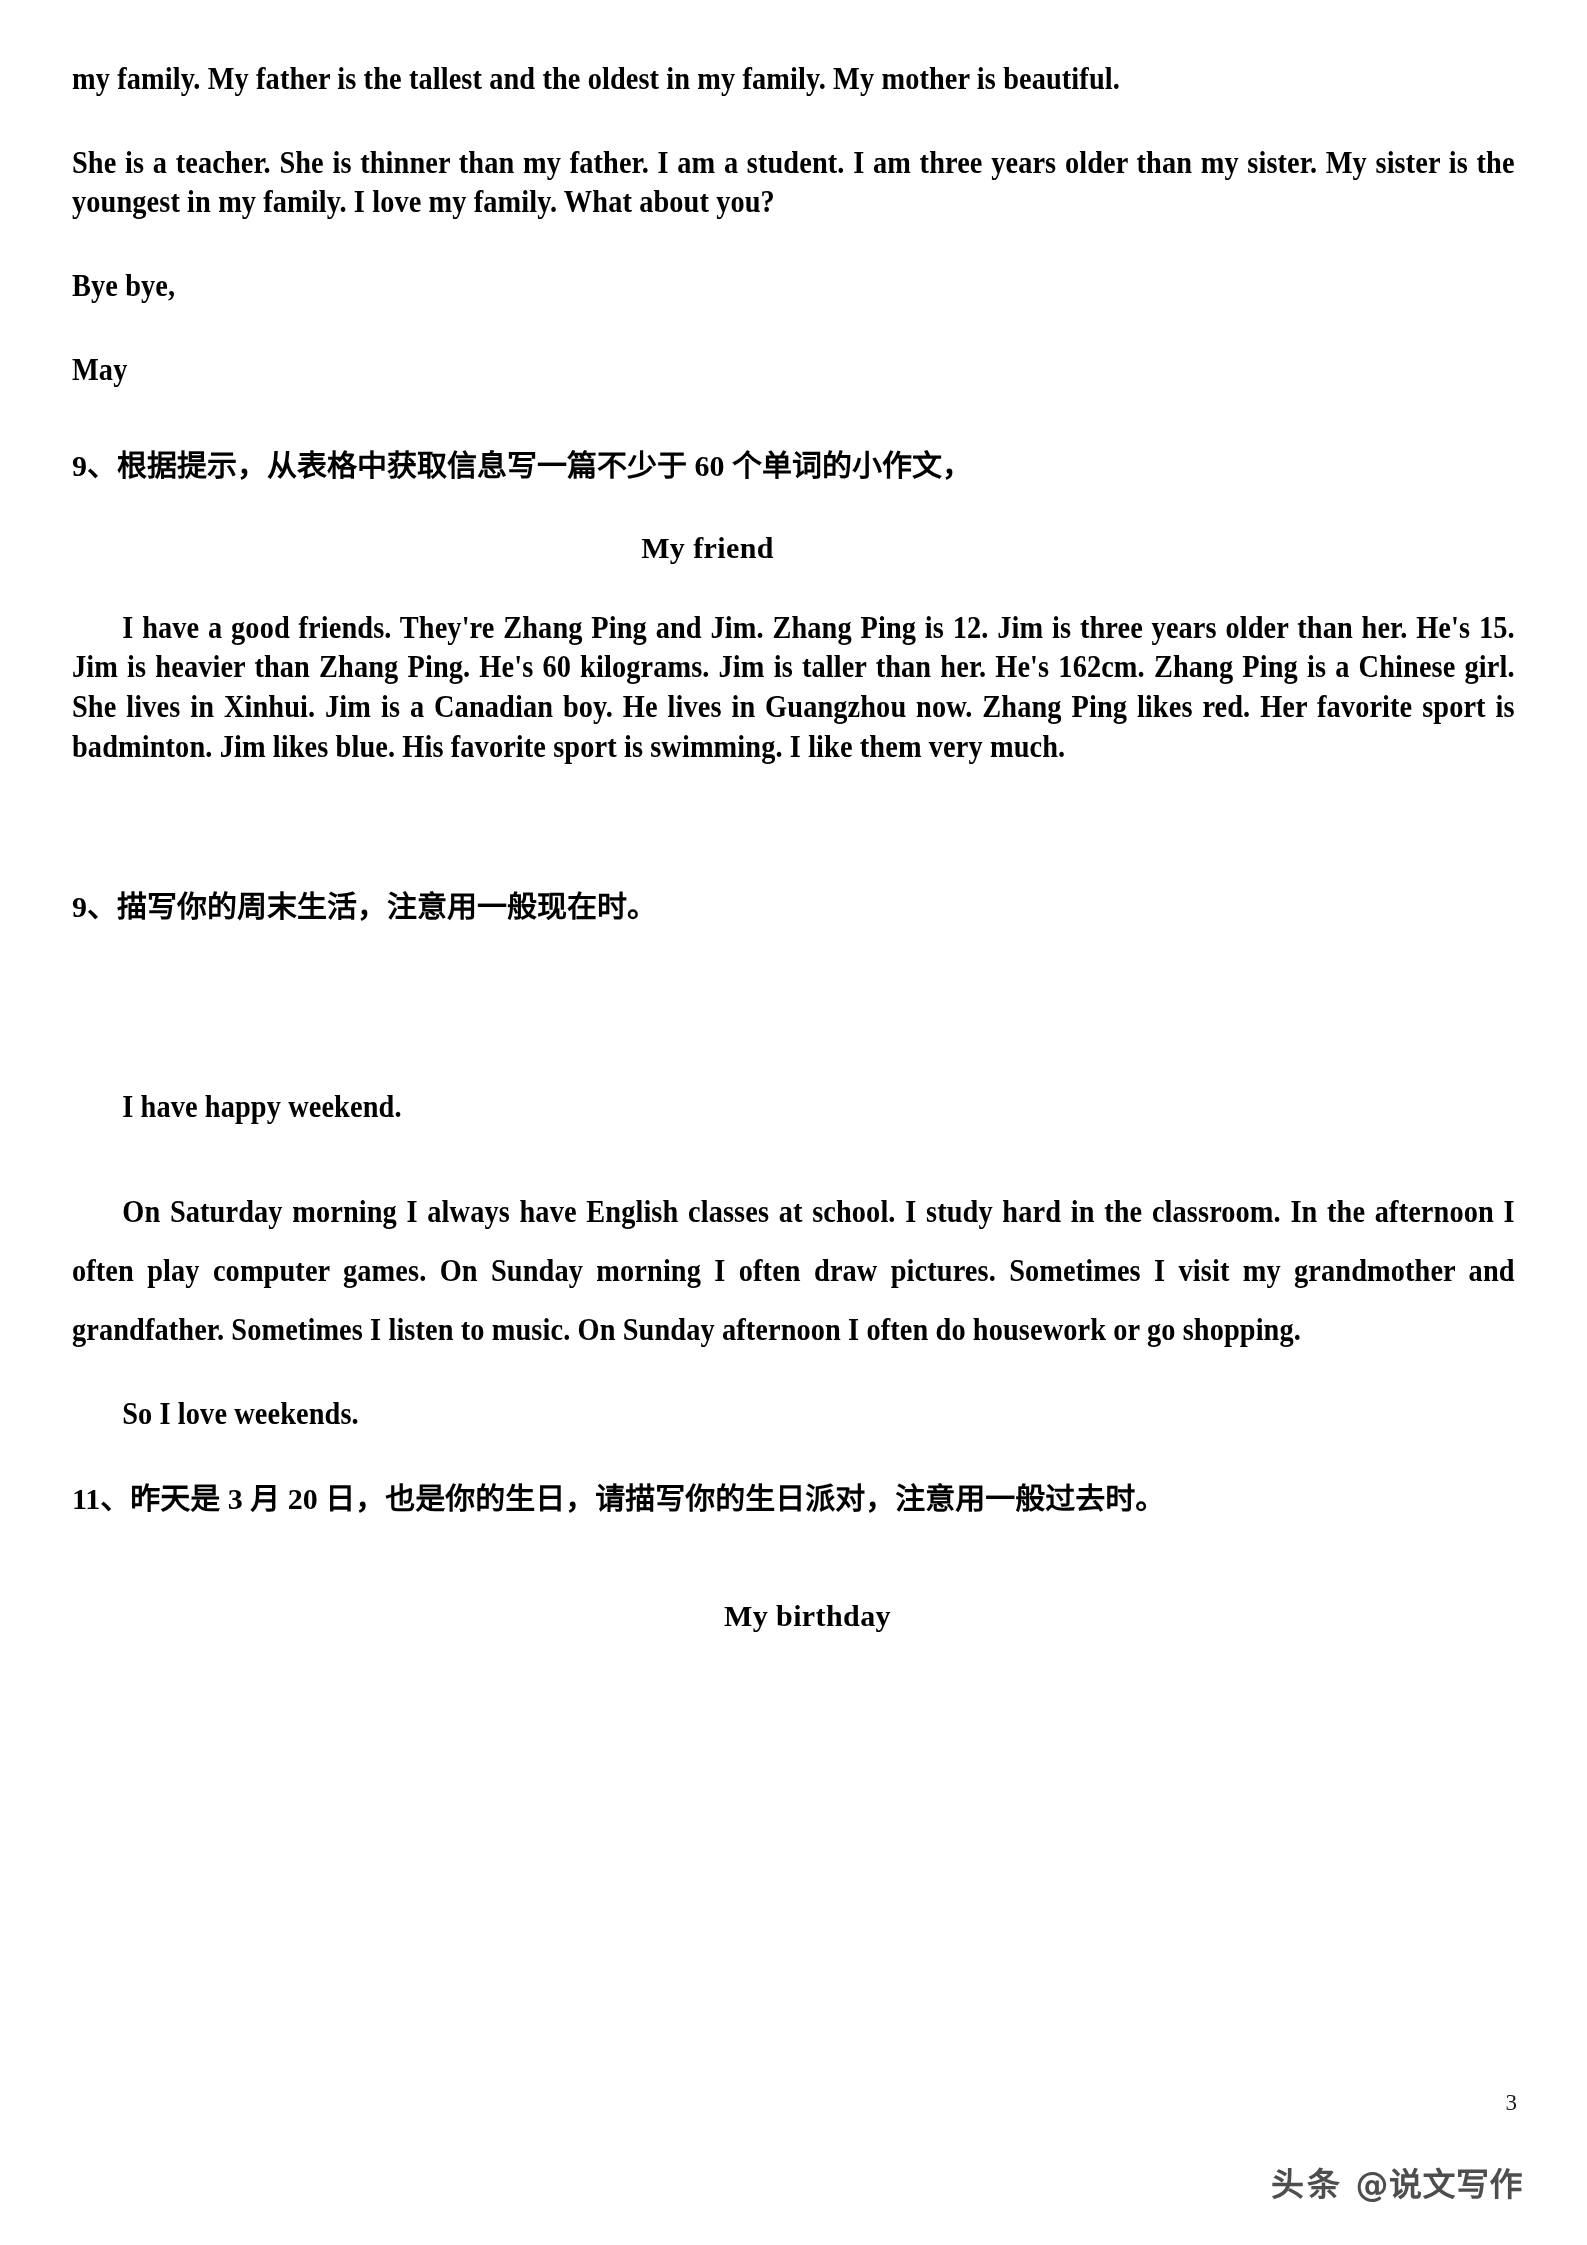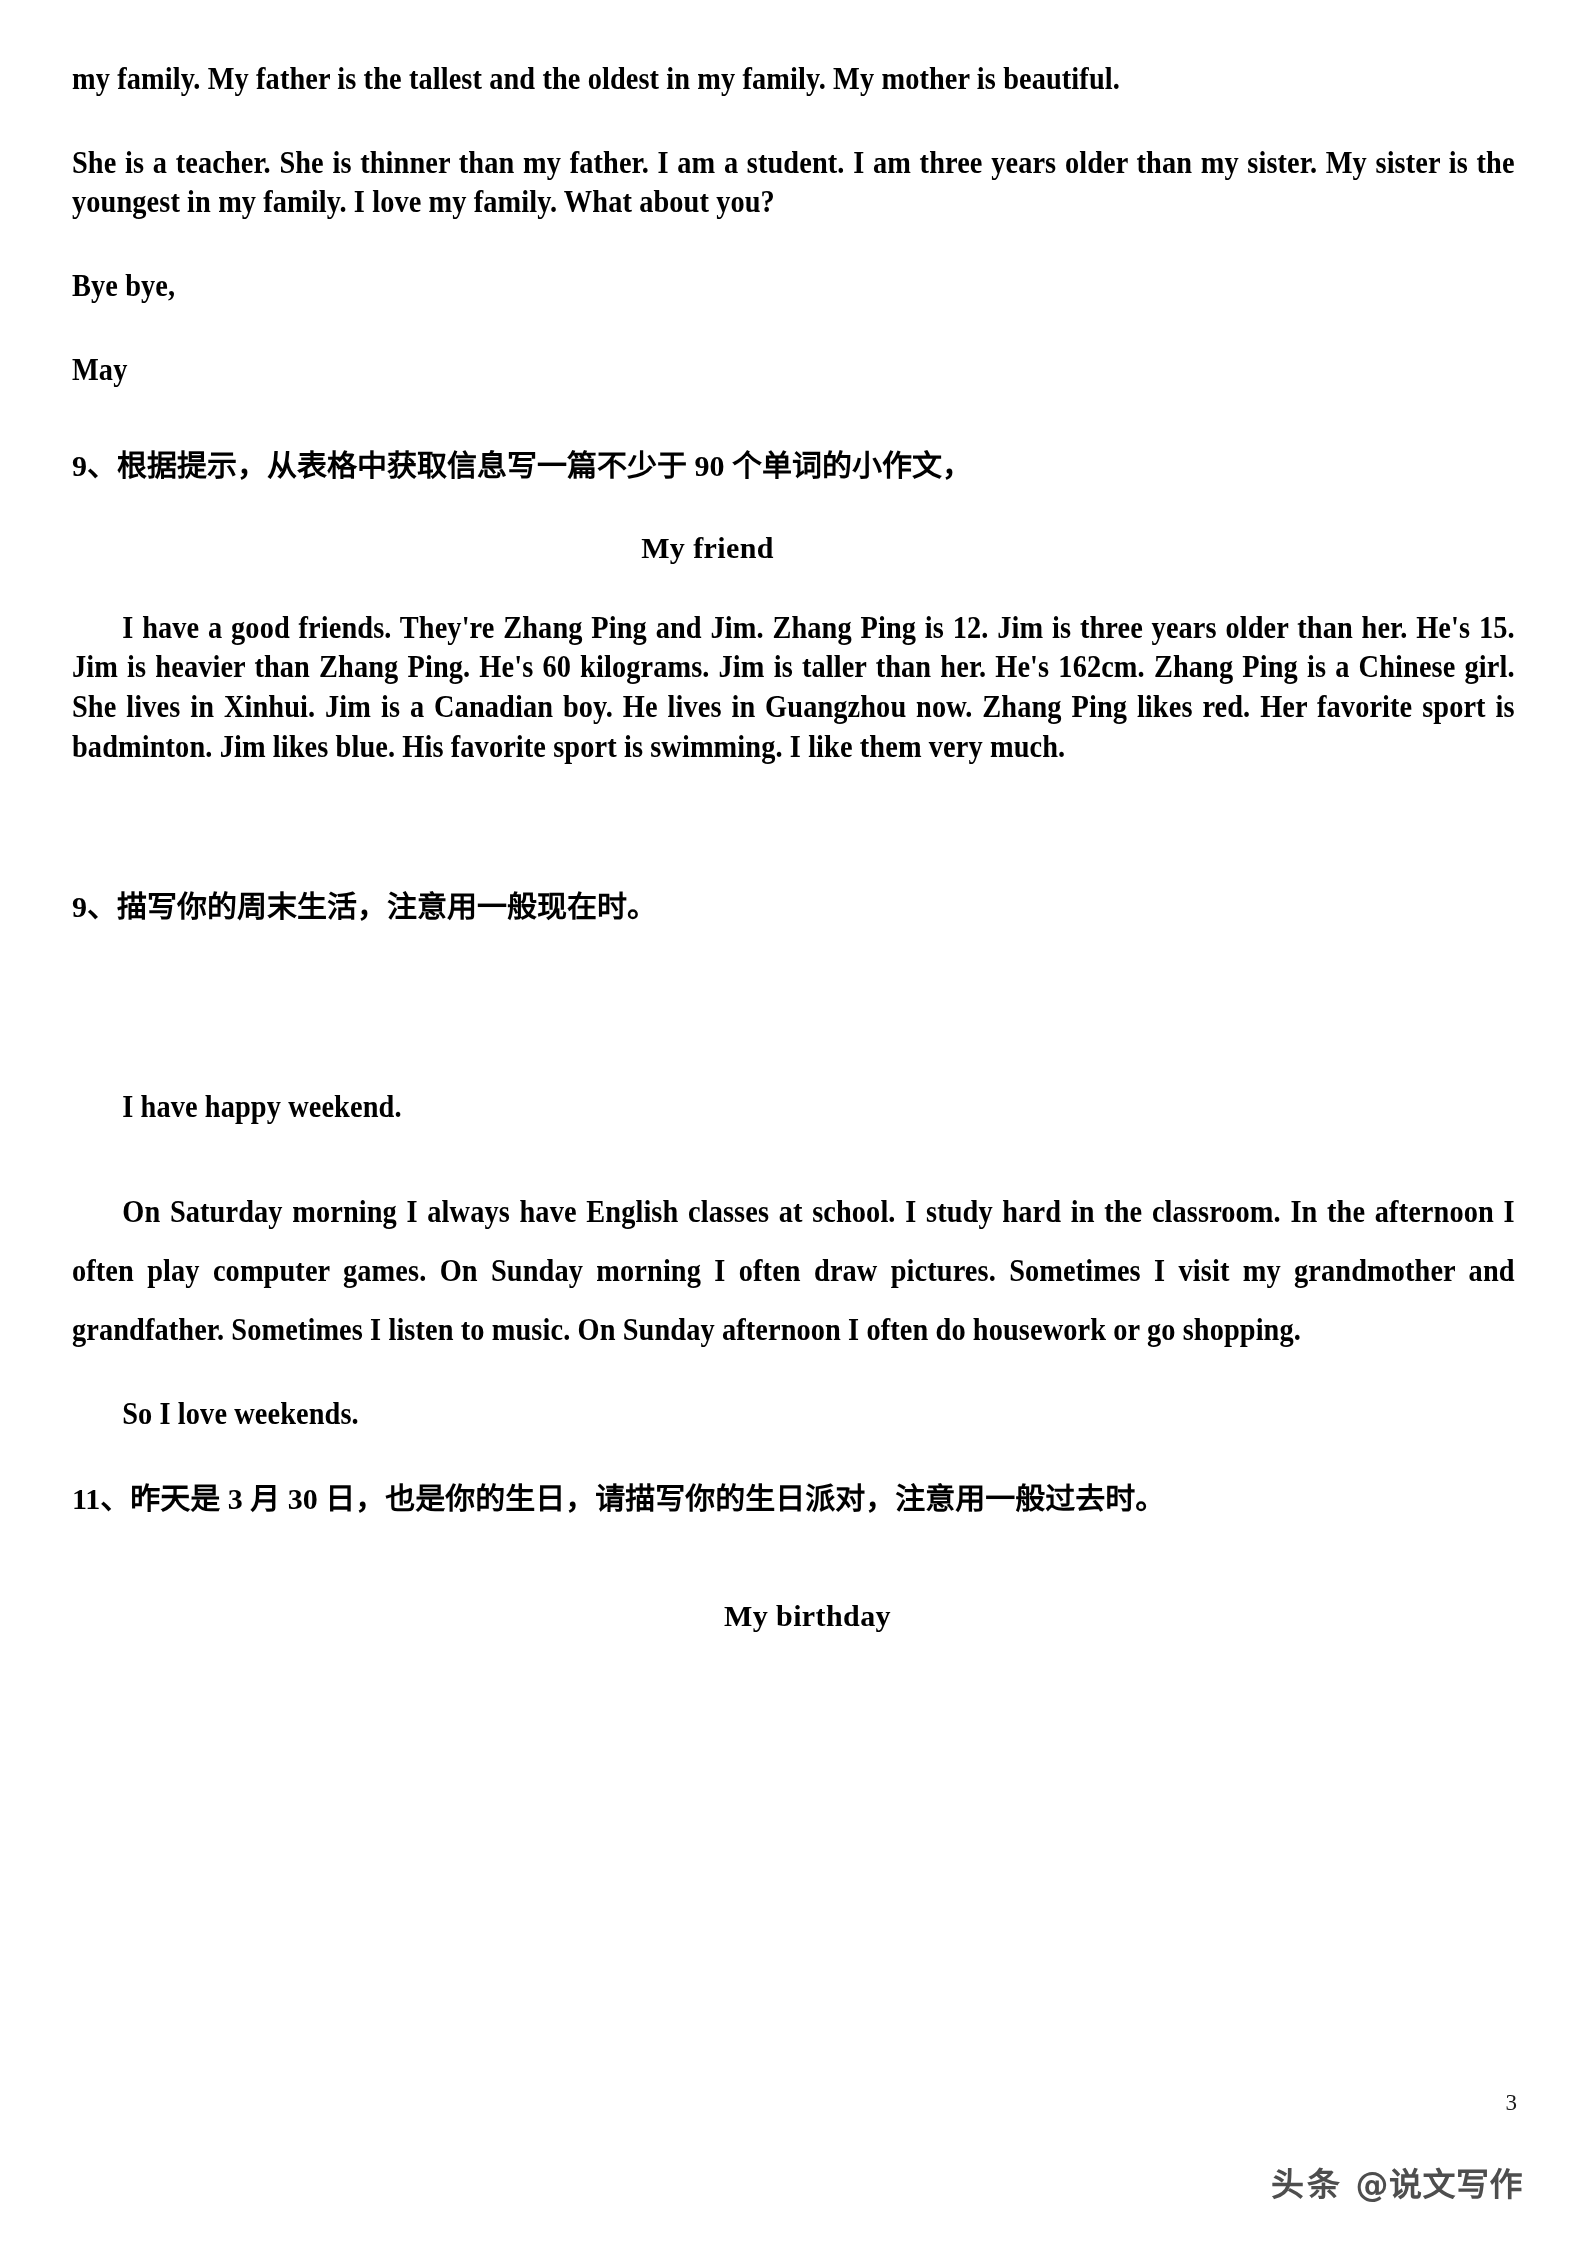--- a/index.html
+++ b/index.html
@@ -117,21 +117,21 @@
     <div class="sp-44"></div>
 
     <p class="en-body nojust">Bye bye,</p>
 
     <div class="sp-44"></div>
 
     <p class="en-body nojust">May</p>
 
     <div class="sp-56"></div>
 
-    <p class="cn-line">9、根据提示，从表格中获取信息写一篇不少于 90 个单词的小作文，</p>
+    <p class="cn-line">9、根据提示，从表格中获取信息写一篇不少于 60 个单词的小作文，</p>
 
     <div class="sp-44"></div>
 
     <p class="title-center" style="transform: translateX(-86px);">My friend</p>
 
     <div class="sp-44"></div>
 
     <p class="en-body indent">I have a good friends. They're Zhang Ping and Jim. Zhang Ping is 12. Jim is three years older than her. He's 15. Jim is heavier than Zhang Ping. He's 60 kilograms. Jim is taller than her. He's 162cm. Zhang Ping is a Chinese girl. She lives in Xinhui. Jim is a Canadian boy. He lives in Guangzhou now. Zhang Ping likes red. Her favorite sport is badminton. Jim likes blue. His favorite sport is swimming. I like them very much.</p>
 
     <div class="sp-120"></div>
@@ -148,21 +148,21 @@
     <div class="sp-56"></div>
 
     <p class="en-body loose indent">On Saturday morning I always have English classes at school. I    study hard in the classroom. In the afternoon I often play computer games. On Sunday morning I often draw pictures. Sometimes I visit my grandmother and grandfather. Sometimes I listen to music. On Sunday afternoon I often do housework or go shopping.</p>
 
     <div class="sp-36"></div>
 
     <p class="en-body nojust indent">So I love weekends.</p>
 
     <div class="sp-44"></div>
 
-    <p class="cn-line">11、昨天是 3 月 30 日，也是你的生日，请描写你的生日派对，注意用一般过去时。</p>
+    <p class="cn-line">11、昨天是 3 月 20 日，也是你的生日，请描写你的生日派对，注意用一般过去时。</p>
 
     <div class="sp-80"></div>
 
     <p class="title-center" style="transform: translateX(14px);">My birthday</p>
 
   </div>
 
   <div class="page-number">3</div>
 
   <div class="watermark">

